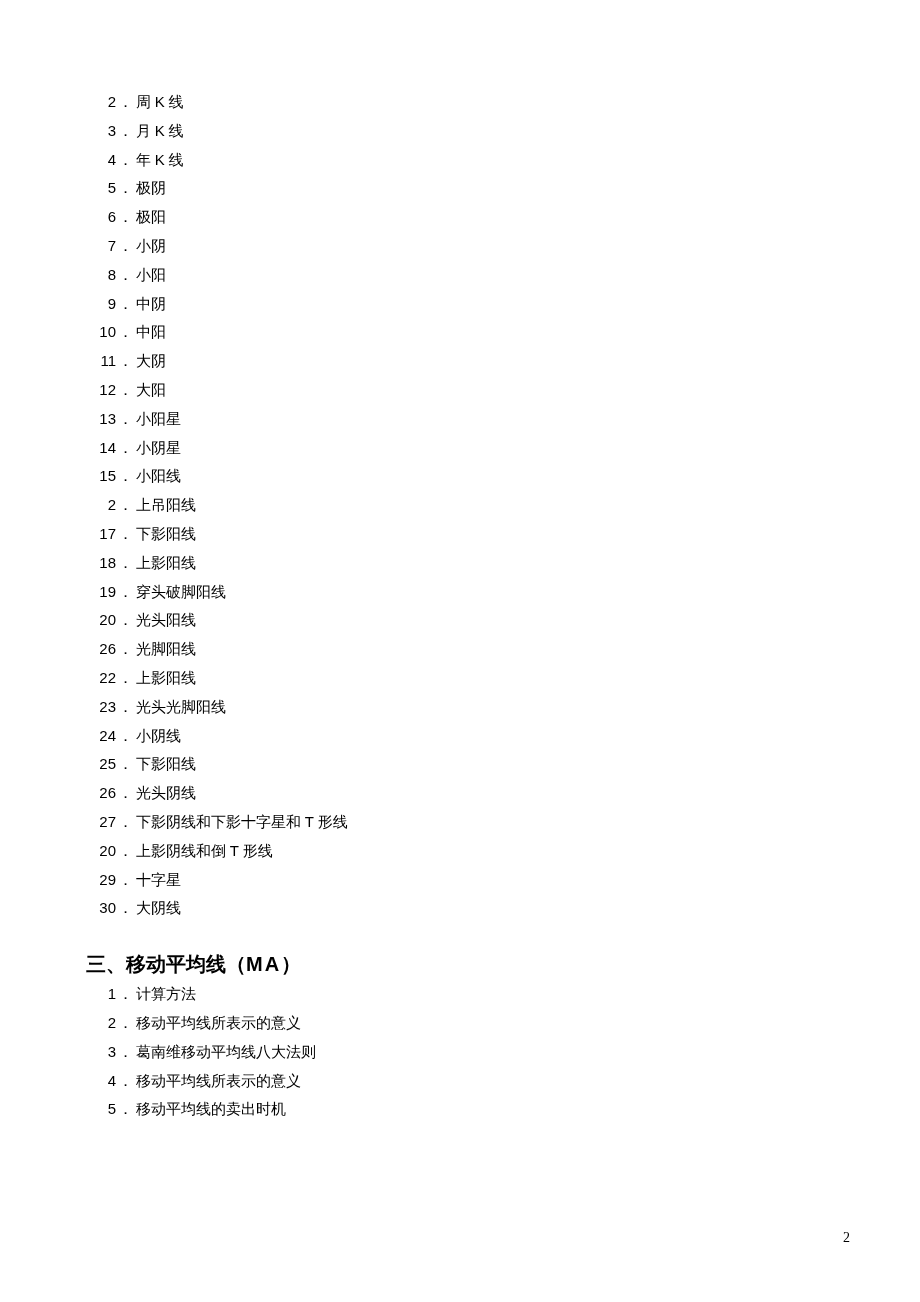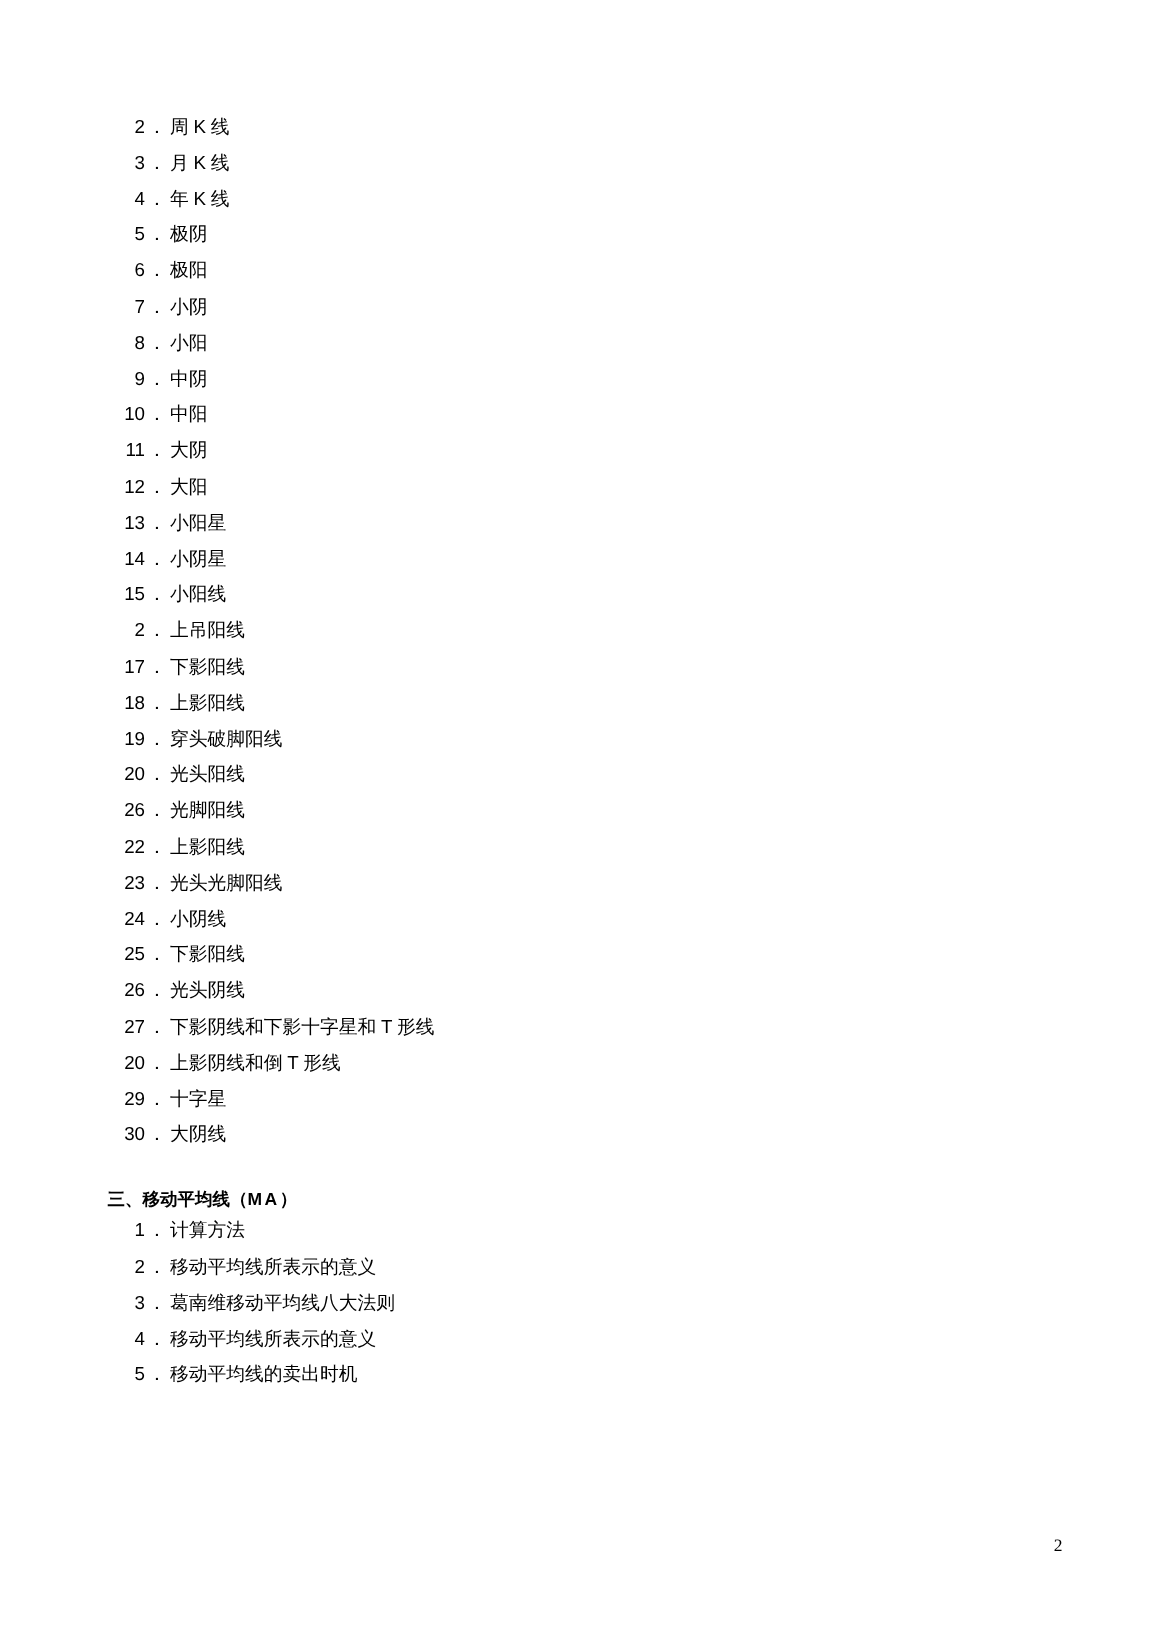--- a/index.html
+++ b/index.html
@@ -30,21 +30,21 @@
     padding-left: 2px;
   }
   .label {
     padding-left: 6px;
     text-align: right;
   }
   .section-heading {
     font-weight: bold;
     margin-top: 28px;
     margin-bottom: 2px;
-    font-size: 14px;
+    font-size: 20px;
     font-family: "SimSun", "Songti SC", serif;
   }
   .section-heading .latin {
     font-family: Arial, sans-serif;
     letter-spacing: 2px;
   }
   .page-number {
     position: absolute;
     bottom: 56px;
     right: 70px;

